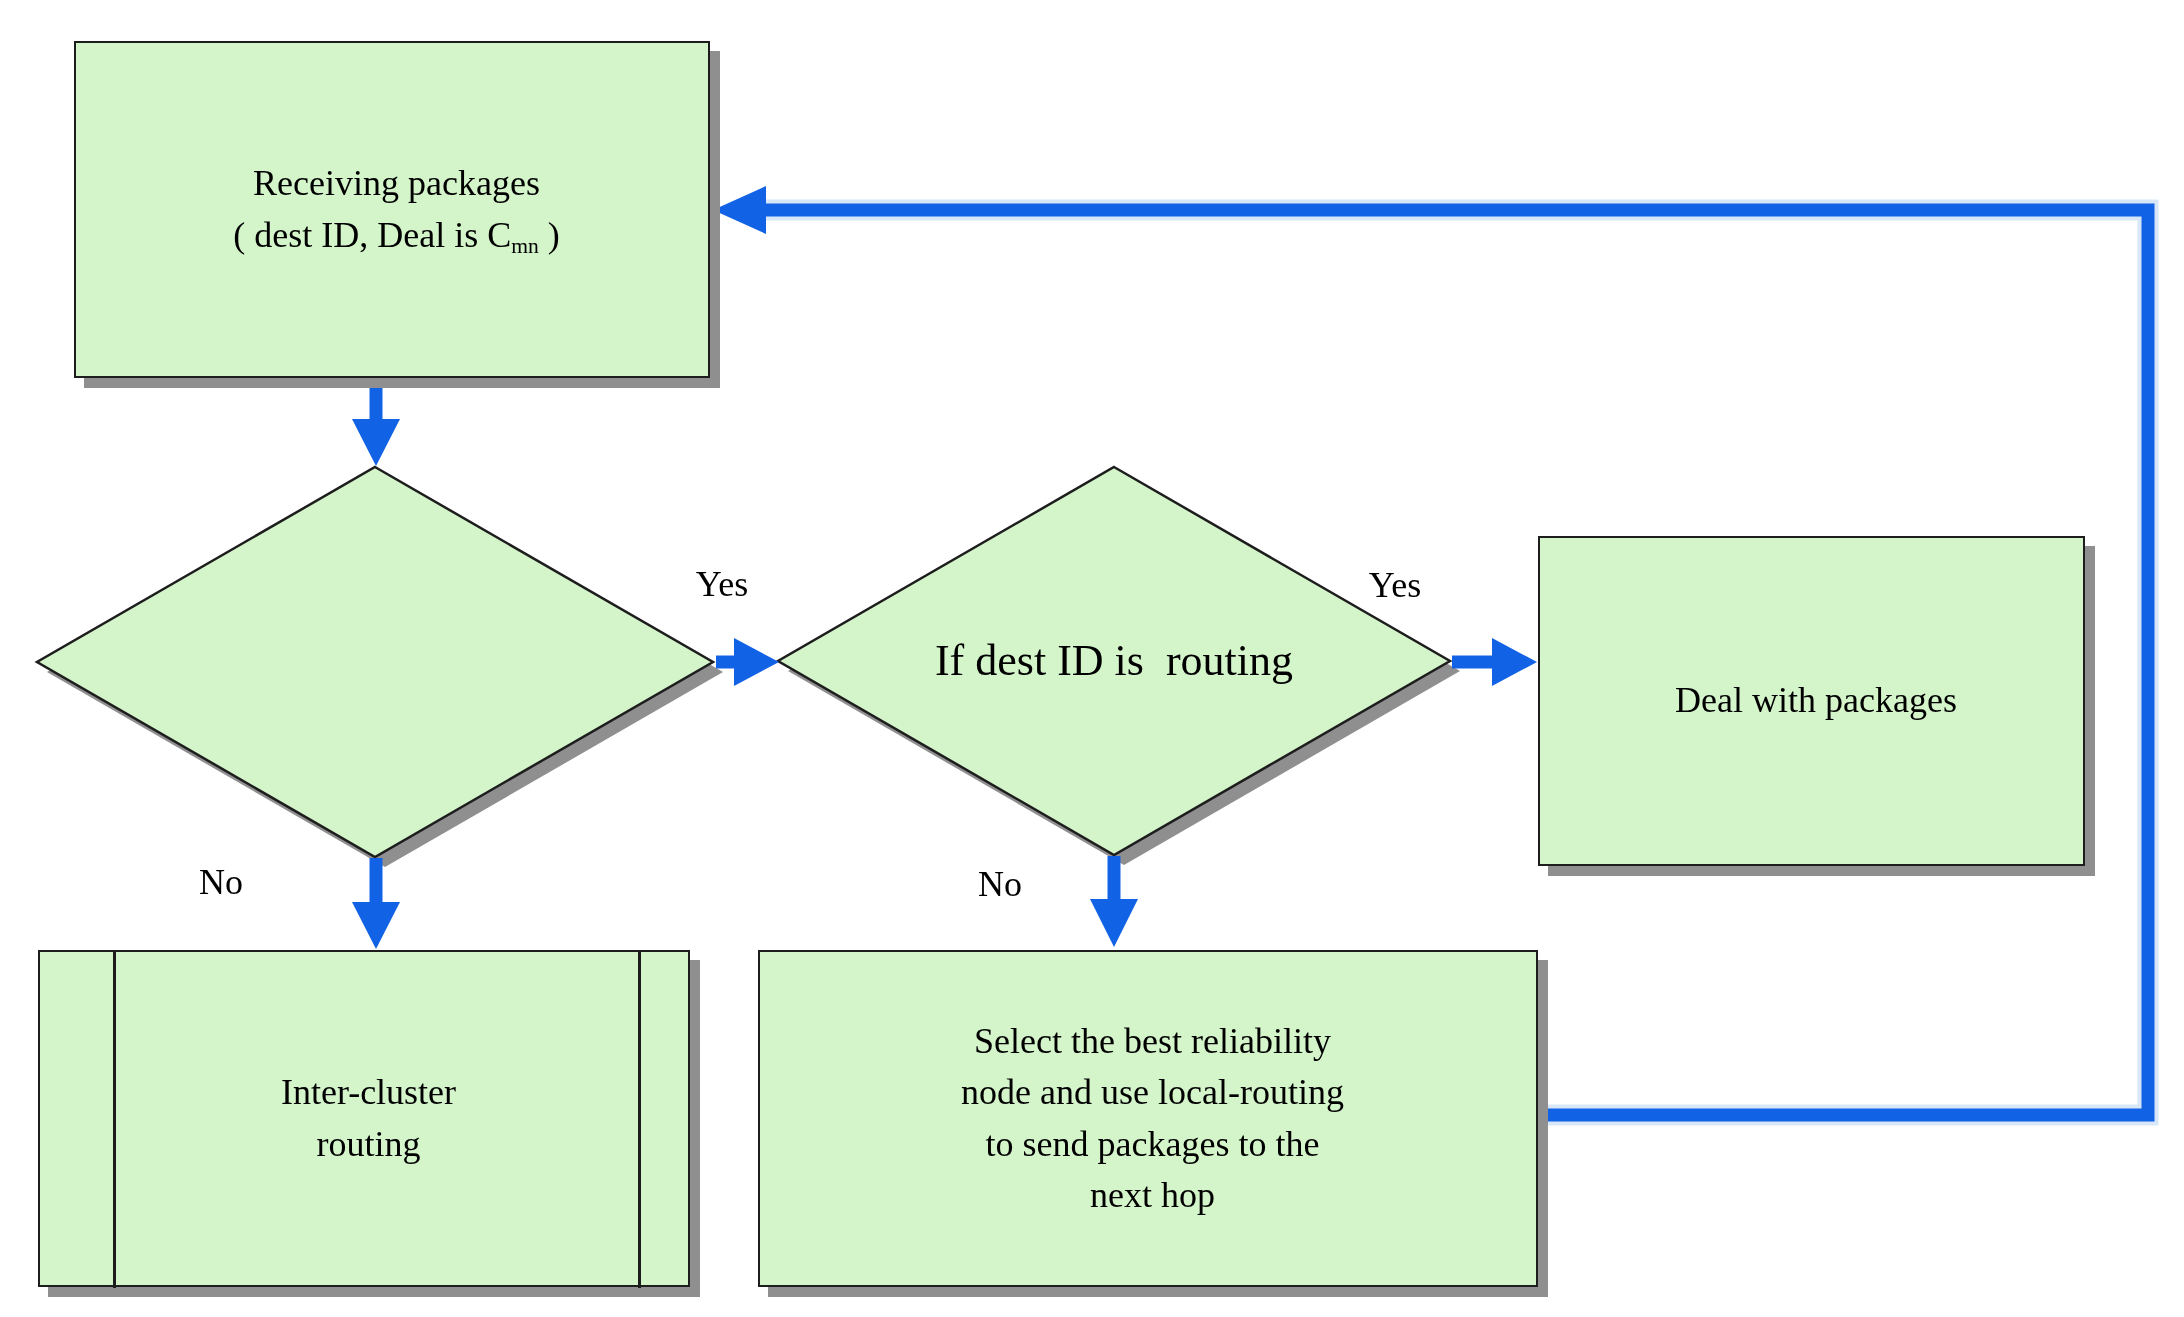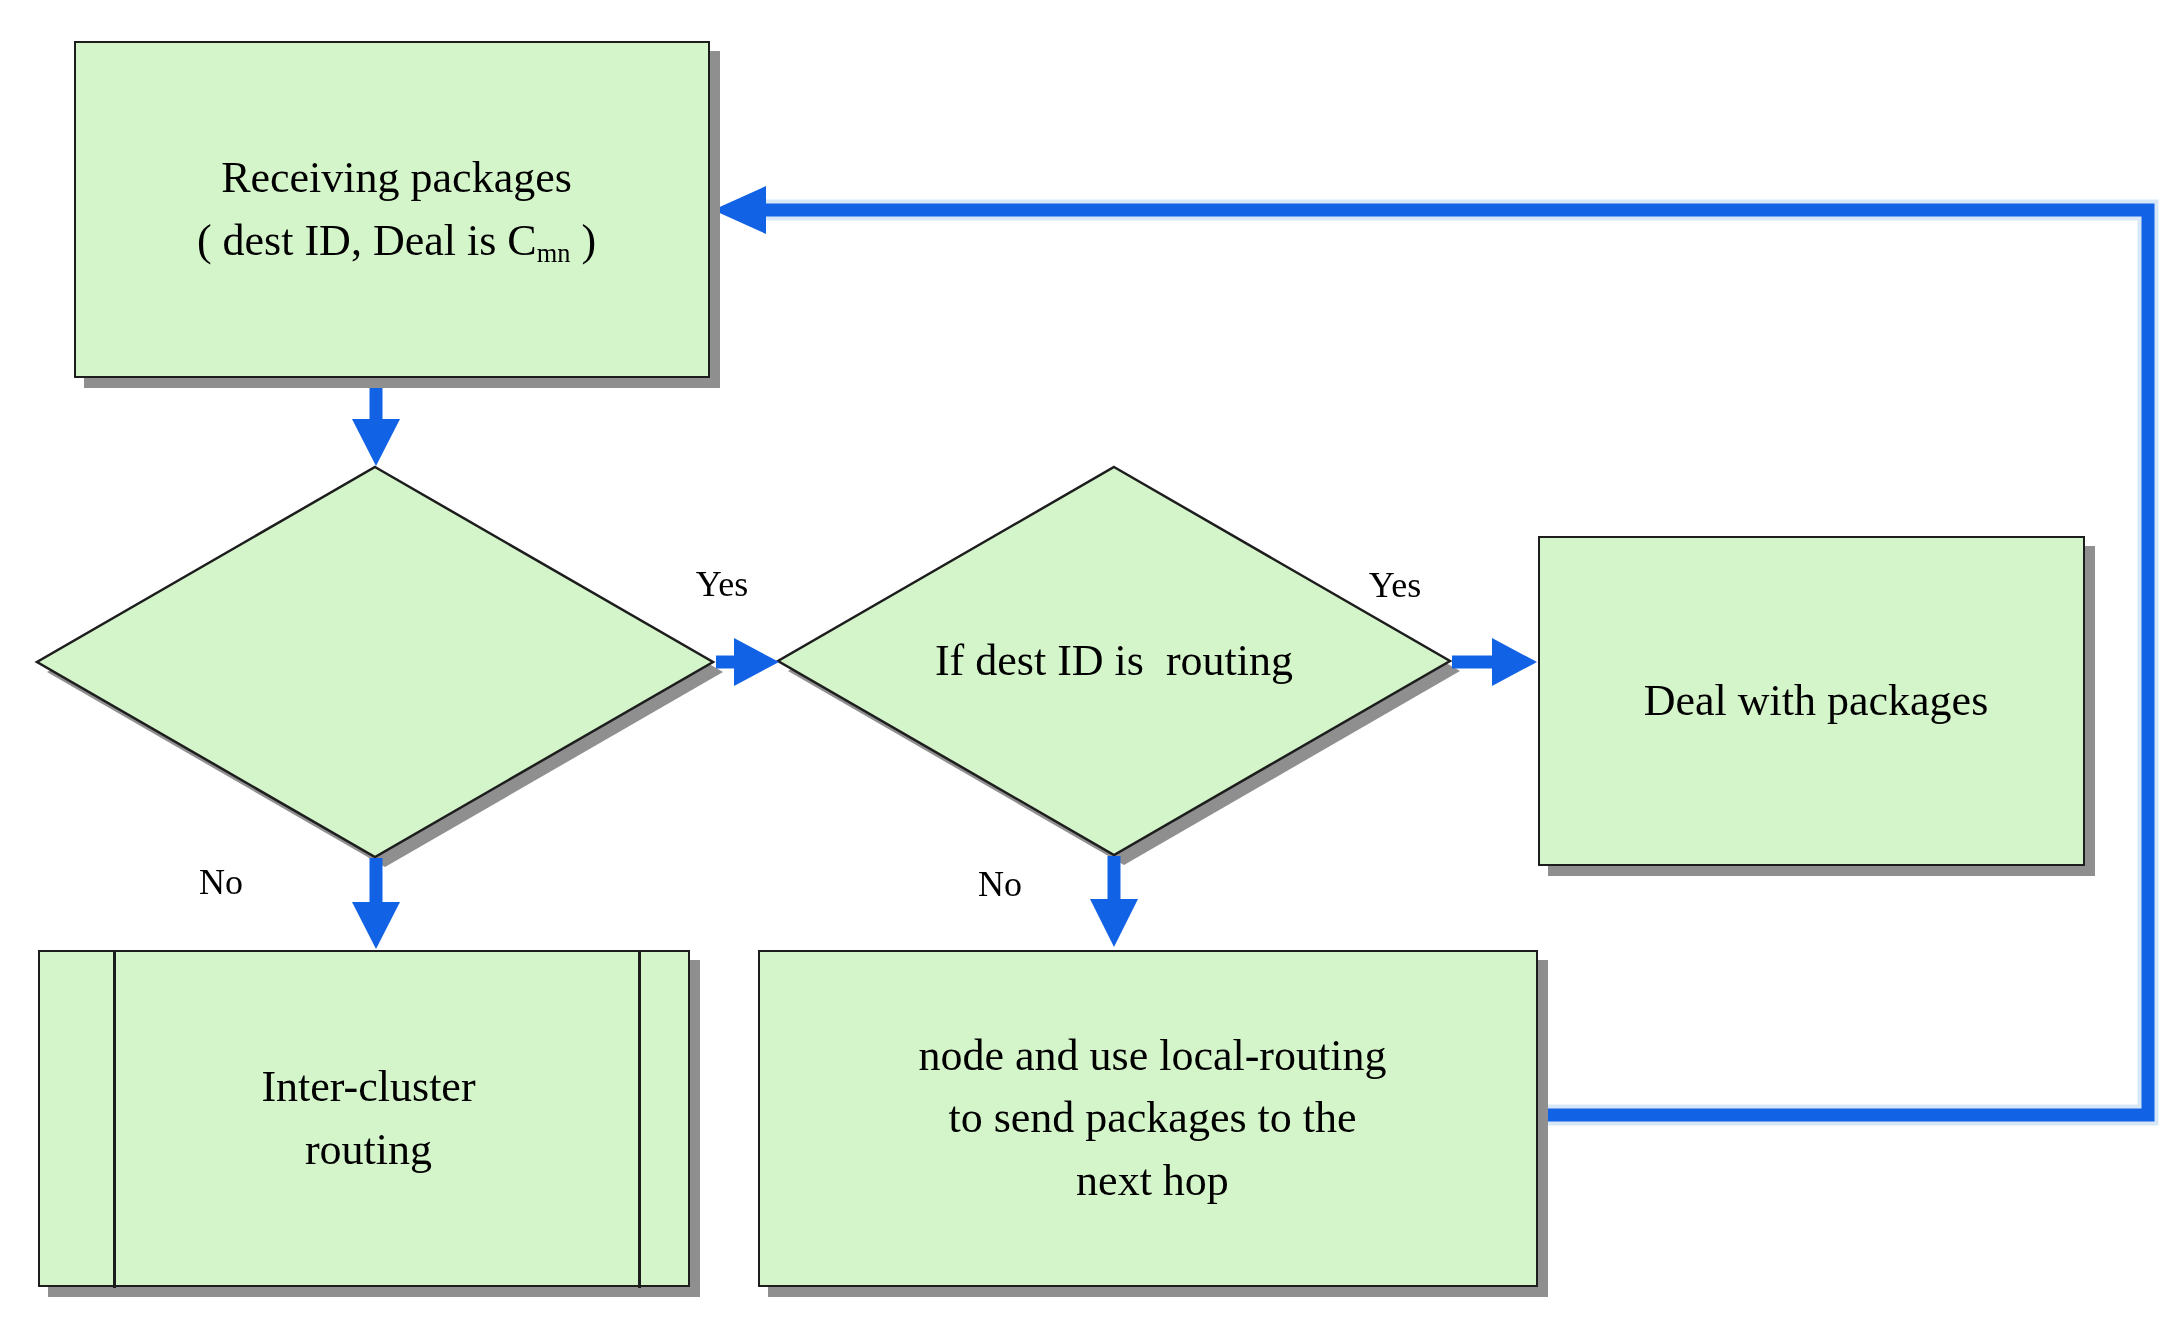--- a/index.html
+++ b/index.html
@@ -23,21 +23,21 @@
   .diamond{fill:var(--node-fill);stroke:var(--node-border);stroke-width:2.5;}
   .conn{stroke:var(--arrow);stroke-width:13;fill:none;stroke-linejoin:miter;}
   .conn-halo{stroke:var(--halo);stroke-width:21;fill:none;stroke-linejoin:miter;}
   .head{fill:var(--arrow);stroke:none;}
   .node{
     position:absolute;box-sizing:border-box;
     background:var(--node-fill);
     border:2.5px solid var(--node-border);
     box-shadow:10px 10px 0 var(--shadow);
     display:flex;flex-direction:column;align-items:center;justify-content:center;
-    text-align:center;font-size:44px;line-height:1.42;white-space:pre-wrap;padding-left:9px;
+    text-align:center;font-size:36px;line-height:1.42;white-space:pre-wrap;padding-left:9px;
   }
   .dlabel{
     position:absolute;display:flex;flex-direction:column;
     align-items:center;justify-content:center;text-align:center;
     font-size:44px;line-height:1.5;white-space:pre-wrap;
   }
   .elabel{
     position:absolute;transform:translate(-50%,-50%);
     font-size:36px;white-space:pre;
   }
@@ -95,20 +95,21 @@
   </div>
 
   <div class="node" style="left:38px;top:950px;width:652px;height:337px;">
     <div class="bar" style="left:73px;"></div>
     <div class="bar" style="right:47px;"></div>
     <span class="line">Inter-cluster</span>
     <span class="line">routing</span>
   </div>
 
   <div class="node" style="left:758px;top:950px;width:780px;height:337px;">
+    <span class="line">Select the best reliability</span>
     <span class="line">node and use local-routing</span>
     <span class="line">to send packages to the</span>
     <span class="line">next hop</span>
   </div>
 
   <div class="elabel" style="left:722px;top:584px;">Yes</div>
   <div class="elabel" style="left:1395px;top:585px;">Yes</div>
   <div class="elabel" style="left:221px;top:882px;">No</div>
   <div class="elabel" style="left:1000px;top:884px;">No</div>
 

